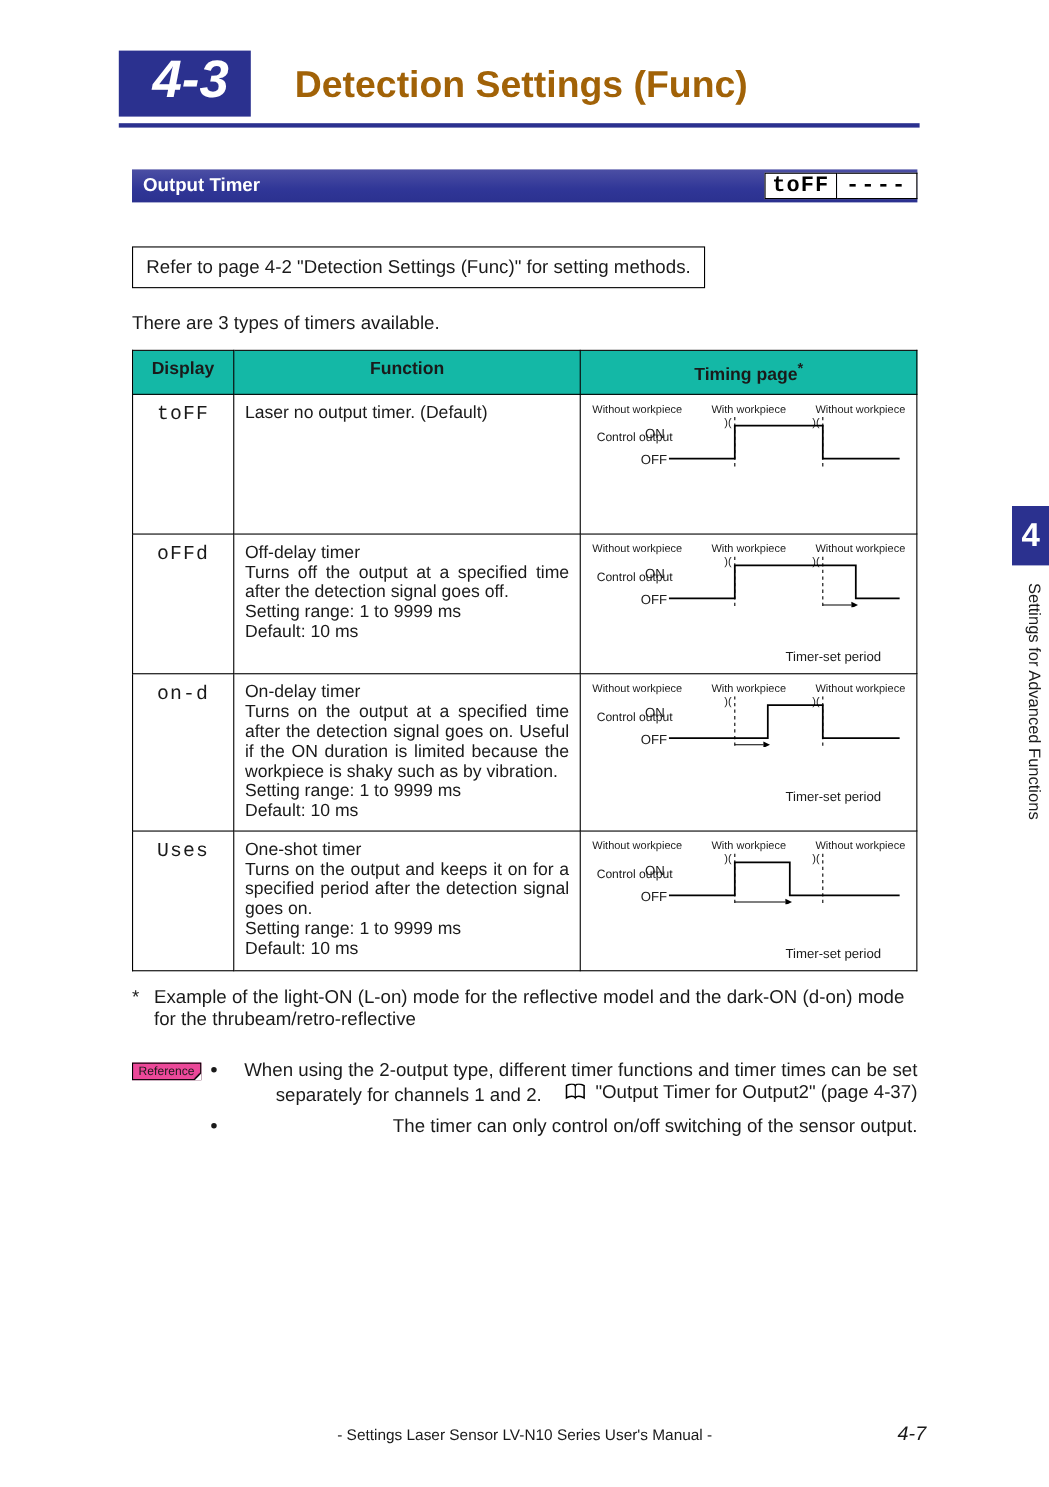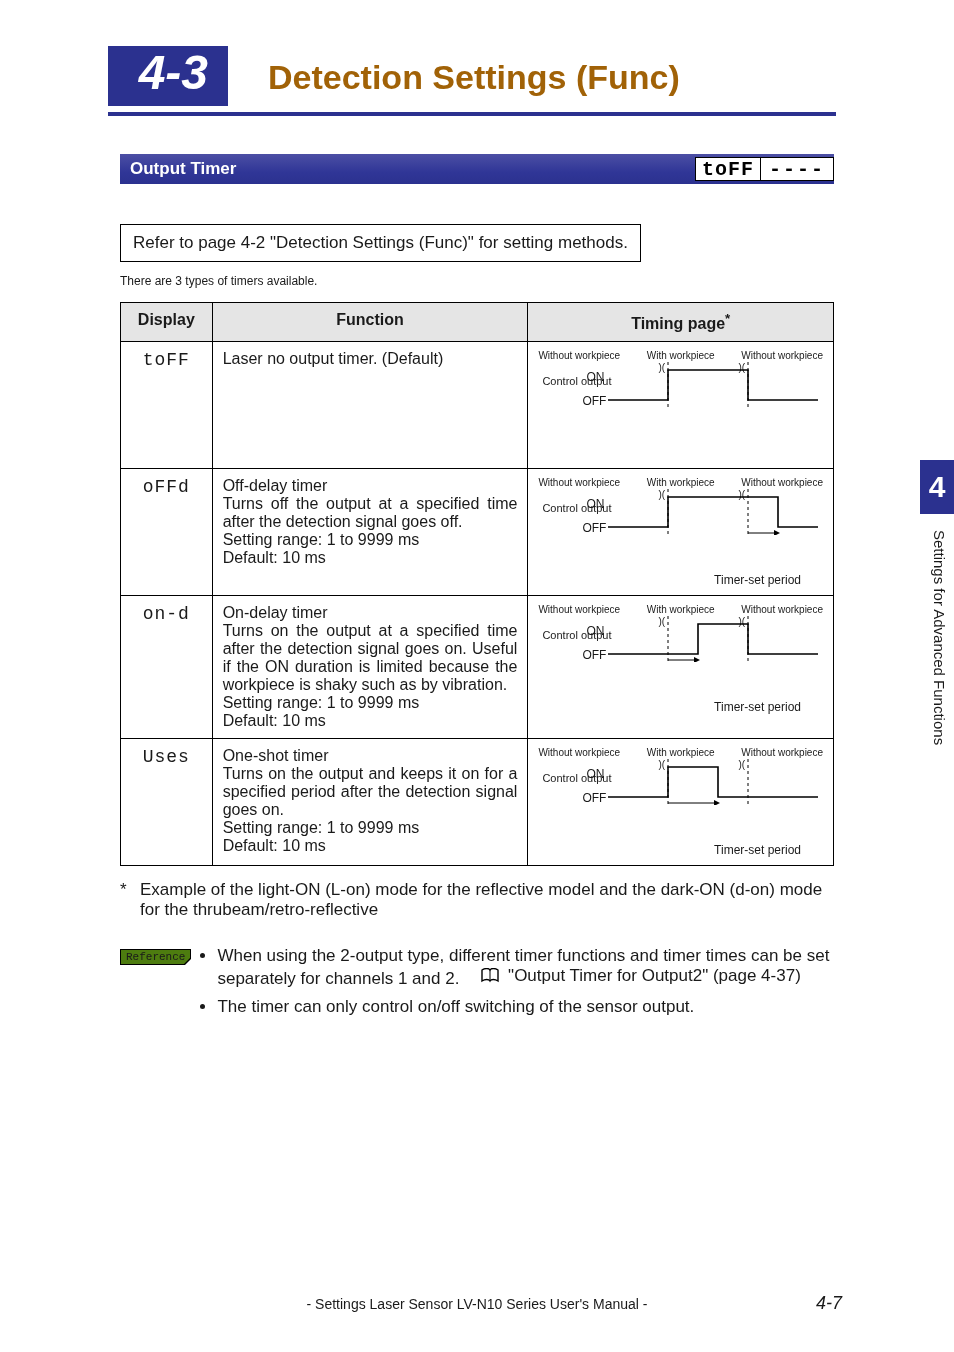--- a/index.html
+++ b/index.html
@@ -8,38 +8,38 @@
 body{width:var(--page-w);height:var(--page-h);font-family:Arial,Helvetica,sans-serif;color:var(--ink);position:relative;overflow:hidden;}
 .content{position:absolute;left:120px;right:120px;top:28px;bottom:100px;}
 .chapnum{position:absolute;left:108px;top:46px;width:120px;height:60px;background:var(--accent);color:#fff;font-size:48px;font-style:italic;font-weight:bold;display:flex;align-items:flex-end;justify-content:flex-end;padding:4px 20px 6px 4px;z-index:2;}
 .chaptitle{position:absolute;left:242px;top:58px;font-size:34px;font-weight:bold;color:#a16207;margin-left:26px;}
 .rule{position:absolute;left:108px;right:118px;height:4px;background:var(--accent);top:112px;}
 .section-bar{margin-top:126px;height:30px;background:linear-gradient(180deg,#4c4fa4 0,#303697 60%,#2b318f 100%);display:flex;align-items:center;padding:0 10px;color:#fff;font-weight:bold;font-size:17px;position:relative;}
 .section-code{position:absolute;right:0;top:0;height:30px;display:flex;align-items:center;}
 .code-seg{font-family:'Courier New',monospace;font-size:20px;border:1px solid #000;background:#fff;color:#000;padding:2px 6px 0;letter-spacing:1px;line-height:1;}
 .code-val{font-family:'Courier New',monospace;font-size:20px;border:1px solid #000;border-left:none;background:#fff;color:#000;padding:2px 8px 0;letter-spacing:2px;line-height:1;}
 .refline{margin-top:40px;border:1px solid #000;padding:8px 12px;font-size:17px;display:inline-block;}
-.tlede{margin-top:12px;font-size:12px;}
+.tlede{margin-top:22px;font-size:17px;}
 table.main{margin-top:14px;border-collapse:collapse;width:100%;font-size:16px;}
 table.main th,table.main td{border:1px solid #000;padding:8px 10px;vertical-align:top;}
-table.main th{font-weight:bold;text-align:center;background:#e5e5e5;}
+table.main th{font-weight:bold;text-align:center;background:#14b8a6;}
 td.disp{text-align:center;vertical-align:middle;font-family:'Courier New',monospace;font-size:18px;letter-spacing:1px;}
 td.func{text-align:justify;text-justify:inter-word;}
 td.chart{width:300px;}
 .tc{position:relative;height:110px;}
 .tc .labels{display:flex;gap:8px;font-size:10px;justify-content:space-between;margin-bottom:2px;white-space:nowrap;}
 .tc .ctrl{position:absolute;left:4px;top:25px;font-size:11px;line-height:12px;}
 .tc svg{position:absolute;left:70px;top:12px;width:210px;height:46px;}
 .tc .timer{position:absolute;right:22px;bottom:0;font-size:12px;}
 .footnote{margin-top:14px;font-size:17px;display:flex;}
 .footnote .star{width:20px;flex:none;}
 .refblock{margin-top:26px;display:flex;align-items:flex-start;gap:10px;}
-.refbadge{border:1px solid #000;font-size:11px;padding:1px 5px;position:relative;top:3px;background:#4d7c0f;font-family:Liberation Mono, monospace;}
+.refbadge{border:1px solid #000;font-size:11px;padding:1px 5px;position:relative;top:3px;background:#ec4899;}
 .refbadge:after{content:"";position:absolute;right:-1px;bottom:-1px;width:0;height:0;border-right:6px solid #fff;border-top:6px solid transparent;filter:drop-shadow(-1px -1px 0 #000);}
-.reflist{font-size:17px;}
+.reflist{font-size:17px;text-align:right;}
 .reflist li{margin-bottom:8px;list-style:disc;margin-left:16px;}
 .reflist .book{display:inline-flex;align-items:center;gap:8px;margin-left:16px;}
 .sidetab{position:absolute;right:0;top:460px;width:34px;height:54px;background:var(--accent);color:#fff;font-size:30px;font-weight:bold;display:flex;align-items:center;justify-content:center;}
 .sidev{position:absolute;right:6px;top:530px;font-size:15px;writing-mode:vertical-rl;transform:none;}
 .footer{position:absolute;left:0;right:0;bottom:40px;text-align:center;font-size:14px;}
 .pagenum{position:absolute;right:112px;bottom:38px;font-style:italic;font-size:18px;}
 
 .sep{position:absolute;top:2px;font-size:10px;}
 </style>
 </head>

